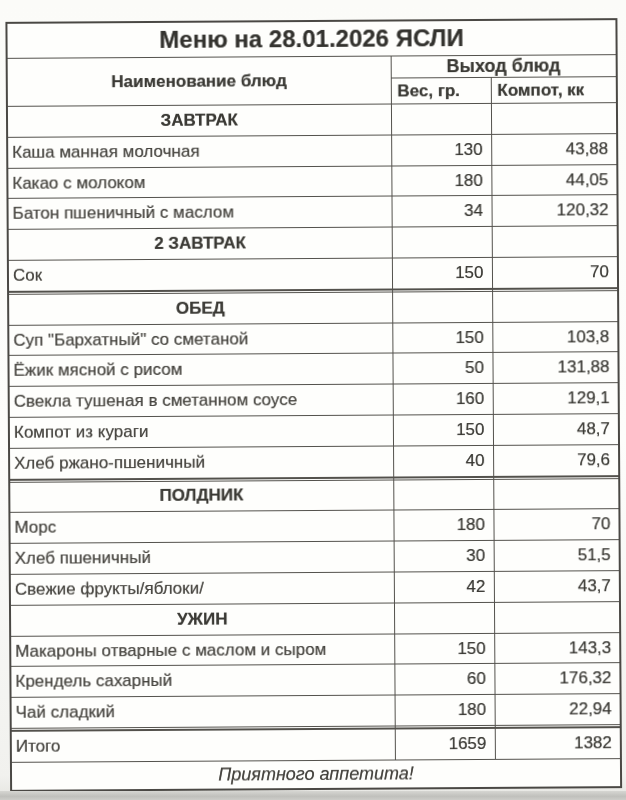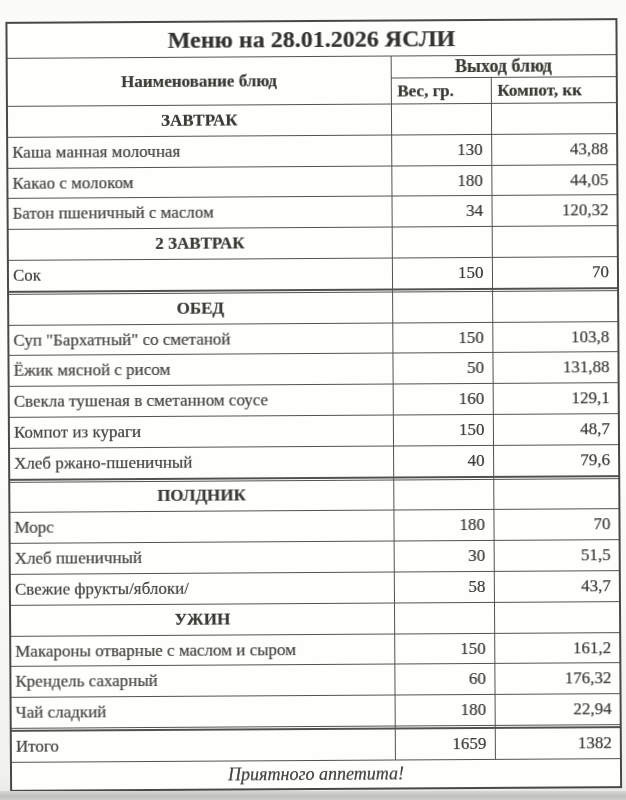--- a/index.html
+++ b/index.html
@@ -5,21 +5,20 @@
   html, body { margin: 0; padding: 0; }
   body {
     width: 626px; height: 800px;
     background: #f4f4f1;
     font-family: "Liberation Sans", sans-serif;
     overflow: hidden; position: relative;
   }
   .page {
     position: absolute; inset: 0;
     background: linear-gradient(180deg, #fbfbf8 0%, #fdfdfb 55%, #f1f1ee 97%, #e4e4e0 100%);
-    font-family: Liberation Serif, serif;
   }
   .scan-edge {
     position: absolute; left: 0; right: 0; bottom: 0; height: 9px;
     background: linear-gradient(180deg, #d6d6d2 0%, #c0c0bc 60%, #cdcdc9 100%);
   }
   .table-wrap {
     position: absolute; left: 8px; top: 20px; width: 610px; height: 770px;
     transform: rotate(-0.35deg); transform-origin: 50% 55%;
     filter: blur(0.22px);
   }
@@ -159,32 +158,32 @@
             <td class="num">180</td>
             <td class="num">70</td>
           </tr>
           <tr>
             <td class="dish">Хлеб пшеничный</td>
             <td class="num">30</td>
             <td class="num">51,5</td>
           </tr>
           <tr>
             <td class="dish">Свежие фрукты/яблоки/</td>
-            <td class="num">58</td>
+            <td class="num">42</td>
             <td class="num">43,7</td>
           </tr>
           <tr>
             <td class="sec">УЖИН</td>
             <td class="num"></td>
             <td class="num"></td>
           </tr>
           <tr>
             <td class="dish">Макароны отварные с маслом и сыром</td>
             <td class="num">150</td>
-            <td class="num">161,2</td>
+            <td class="num">143,3</td>
           </tr>
           <tr>
             <td class="dish">Крендель сахарный</td>
             <td class="num">60</td>
             <td class="num">176,32</td>
           </tr>
           <tr>
             <td class="dish">Чай сладкий</td>
             <td class="num">180</td>
             <td class="num">22,94</td>

